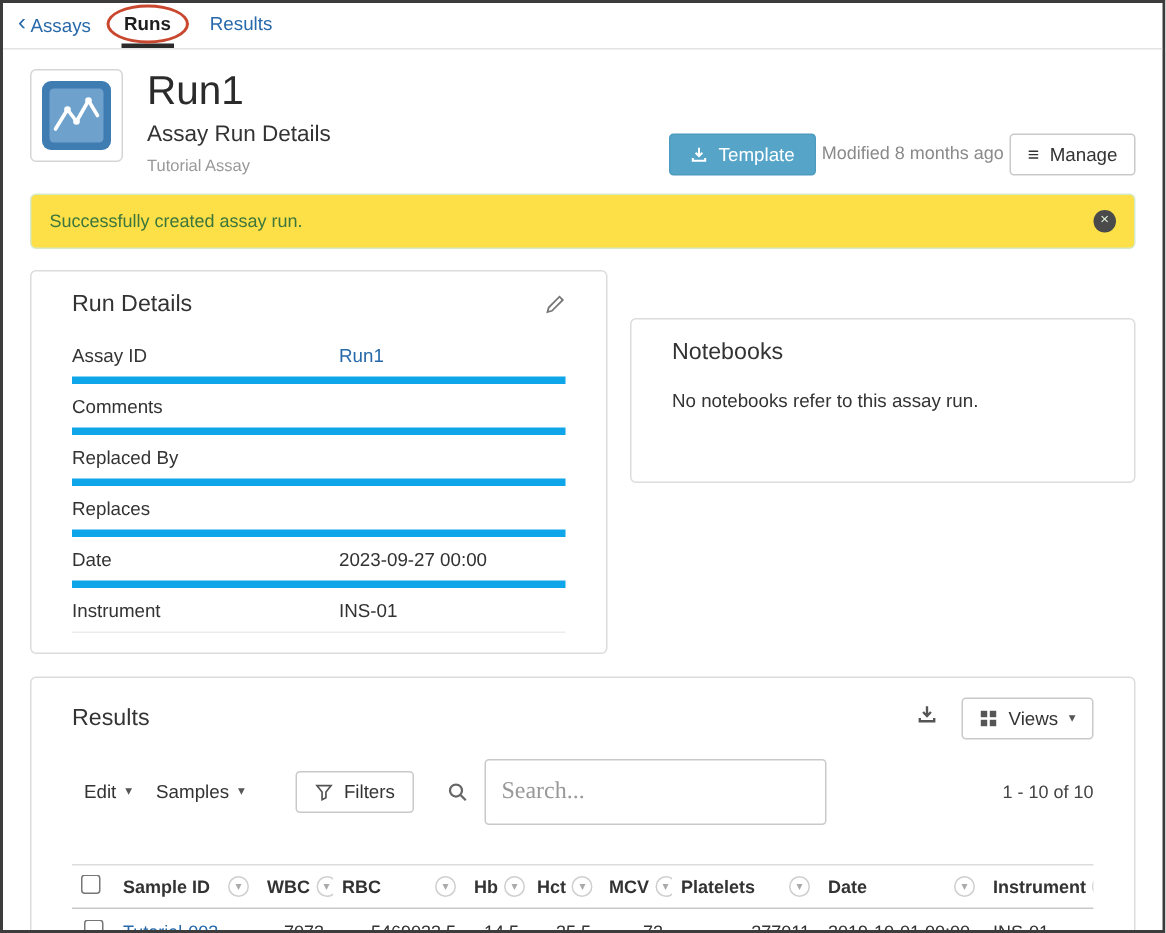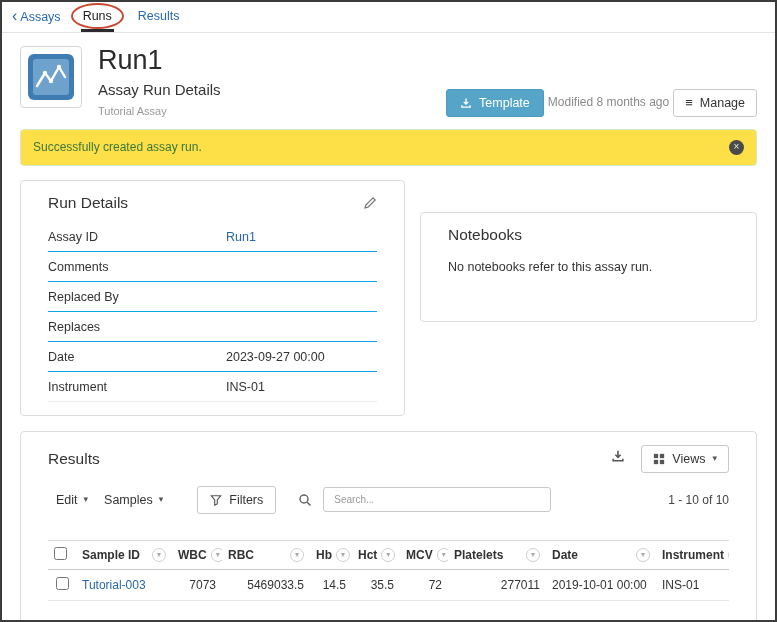--- a/index.html
+++ b/index.html
@@ -5,21 +5,21 @@
   * { box-sizing: border-box; margin: 0; padding: 0; }
   html,body { background:#fff; }
   body { font-family: "Liberation Sans", "DejaVu Sans", sans-serif; color:#333; }
   .page { position:relative; width:777px; height:622px; border:2px solid #3c3c3c; background:#fff; overflow:hidden; }
 
   
   .topnav { display:flex; align-items:stretch; height:31px; padding:0 10px; border-bottom:1px solid #e3e3e3; }
   .back-link { display:flex; align-items:center; gap:3px; font-size:12.5px; color:#2769aa; cursor:pointer; margin-right:20px; text-decoration:none; }
   .back-link .chev { font-size:16px; line-height:1; margin-top:-2px; }
   .tab { position:relative; display:flex; align-items:center; padding:0 2px; margin-right:22px; font-size:12.5px; color:#2769aa; cursor:pointer; border-bottom:3px solid transparent; }
-  .tab.active { color:#1d1d1d; font-weight:400; border-bottom-color:#2b2b2b; }
+  .tab.active { color:#1d1d1d; font-weight:700; border-bottom-color:#2b2b2b; }
   .annotation-oval { position:absolute; left:-10px; top:1px; right:-10px; height:26px; border:2px solid #c9472e; border-radius:50%; pointer-events:none; }
 
   
   .run-header { display:flex; padding:13px 18px 10px; }
   .assay-icon-box { width:62px; height:62px; border:1px solid #d5d5d5; border-radius:4px; background:#fff; display:flex; align-items:center; justify-content:center; flex:none; }
   .titles { margin-left:16px; }
   .titles h1 { font-size:27px; font-weight:400; color:#2b2b2b; line-height:1.1; }
   .subtitle { font-size:15px; margin-top:5px; color:#333; }
   .assay-name { font-size:11px; margin-top:7px; color:#999; }
   .header-actions { margin-left:auto; display:flex; align-items:flex-end; gap:4px; padding-top:3px; }
@@ -34,38 +34,38 @@
 
   
   .panels { display:flex; align-items:flex-start; gap:15px; margin:0 18px; }
   .panel { border:1px solid #dcdcdc; border-radius:4px; background:#fff; padding:13px 27px; }
   .panel-title-row { display:flex; align-items:center; }
   .panel-title { font-size:15.5px; font-weight:400; color:#333; }
   .edit-icon-btn { margin-left:auto; cursor:pointer; display:flex; }
   .run-details-panel { width:385px; flex:none; }
   .notebooks-panel { flex:1; min-height:110px;margin-top:32px; }
   .field-list { margin-top:10px; font-size:12.5px; }
-  .field-row { display:flex; align-items:center; padding:8px 0 7px; border-bottom:1px solid #0ea5e9; min-height:25px; }
+  .field-row { display:flex; align-items:center; padding:8px 0 7px; border-bottom:5px solid #0ea5e9; min-height:25px; }
   .field-row:last-child { border-bottom:1px solid #ececec; }
   .field-label { width:178px; flex:none; color:#333; }
   .field-value { color:#333; }
   .field-value.link { color:#2769aa; cursor:pointer; }
   .notebooks-empty { margin-top:16px; font-size:12.5px; color:#333; }
 
   
   .results-panel { margin:15px 18px 0; min-height:260px; }
   .results-head { display:flex; align-items:center; }
   .results-actions { margin-left:auto; display:flex; align-items:flex-start; gap:12px; }
   .icon-btn { background:none; border:none; cursor:pointer; display:flex; padding:4px; }
   .btn-views { display:inline-flex; align-items:center; gap:7px; background:#fff; border:1px solid #c9c9c9; color:#333; font-size:12.5px; padding:6px 11px; border-radius:3px; cursor:pointer; font-family:inherit; }
   .toolbar { display:flex; align-items:center; margin-top:13px; }
   .dd-btn { display:inline-flex; align-items:center; gap:6px; background:none; border:none; font-size:12.5px; color:#333; cursor:pointer; padding:6px 8px; font-family:inherit; }
   .btn-filters { display:inline-flex; align-items:center; gap:7px; background:#fff; border:1px solid #c9c9c9; color:#333; font-size:12.5px; padding:6px 12px; border-radius:3px; cursor:pointer; margin-left:26px; font-family:inherit; }
   .search-wrap { display:flex; align-items:center; margin-left:22px; gap:11px; }
-  .search-input { width:228px; height:25px; border:1px solid #c9c9c9; border-radius:3px; padding:0 10px; font-size:10px; font-family:Liberation Sans, sans-serif; color:#333; }
+  .search-input { width:228px; height:44px; border:1px solid #c9c9c9; border-radius:3px; padding:0 10px; font-size:16px; font-family:Liberation Serif, serif; color:#333; }
   .search-input::placeholder { color:#999; }
   .pagination { margin-left:auto; font-size:12px; color:#444; }
   .caret { font-size:9px; color:#555; line-height:1; }
 
   
   table.results-grid { width:100%; border-collapse:collapse; margin-top:26px; font-size:12px; table-layout:fixed; }
   .results-grid th { border-top:1px solid #dcdcdc; border-bottom:1px solid #c9c9c9; padding:6px 6px; font-weight:700; text-align:left; white-space:nowrap; overflow:hidden; }
   .results-grid td { border-bottom:1px solid #e5e5e5; padding:7px 6px; white-space:nowrap; overflow:hidden; }
   .hdr { display:flex; align-items:center; justify-content:space-between; gap:4px; }
   .sort-icon { width:14px; height:14px; flex:none; border:1px solid #cfcfcf; border-radius:50%; display:inline-flex; align-items:center; justify-content:center; cursor:pointer; }

